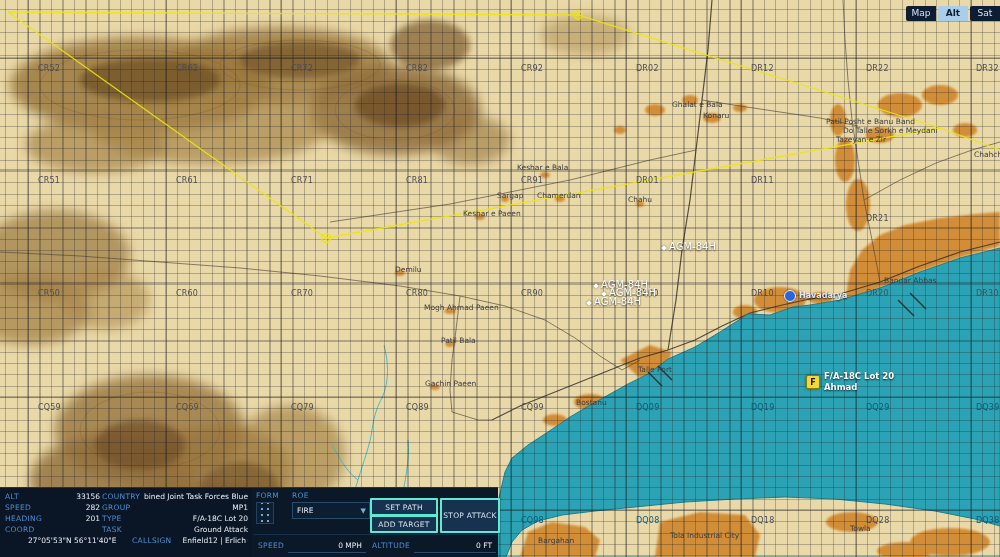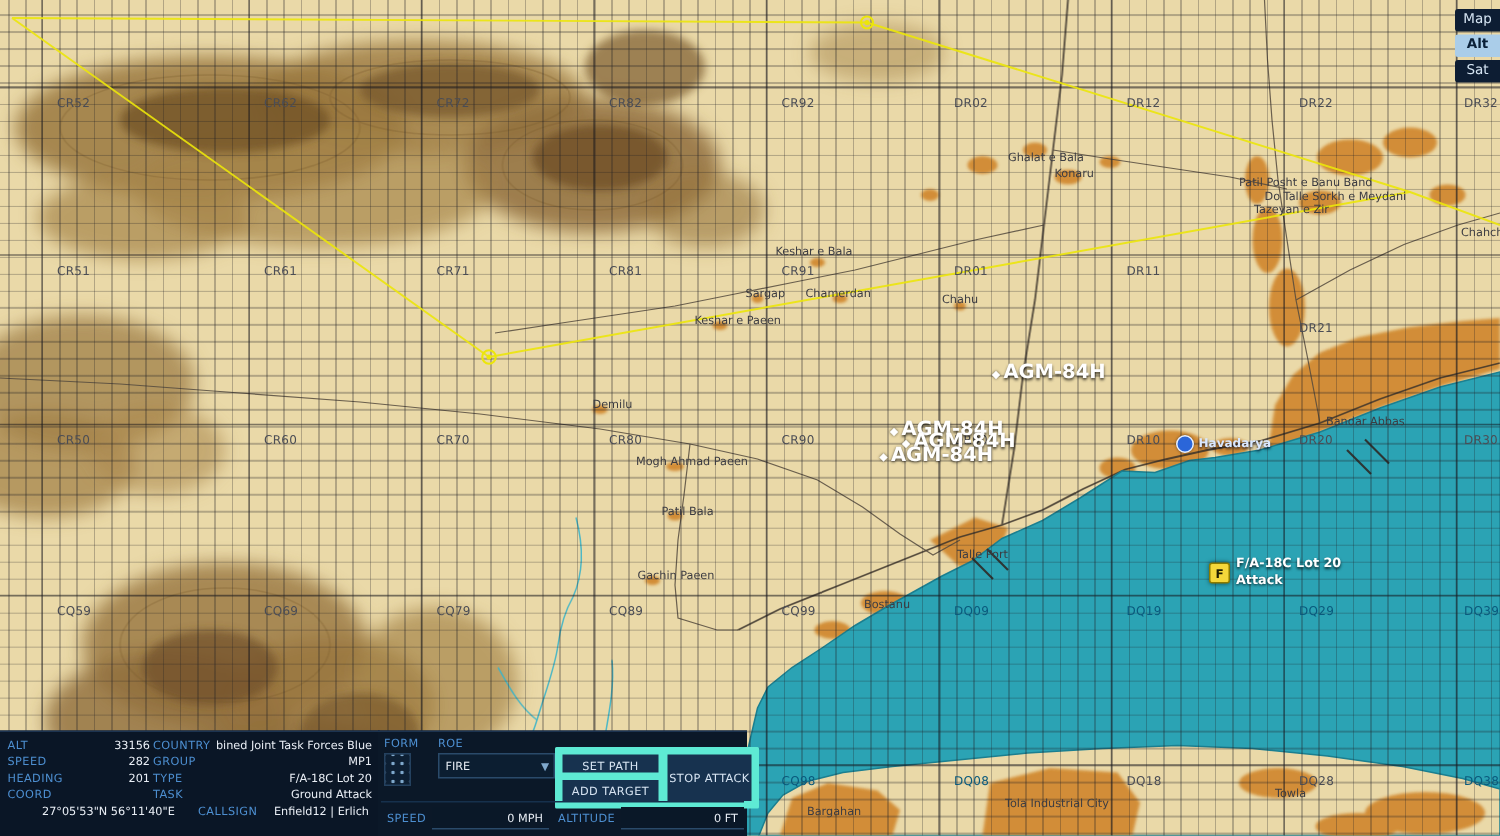--- a/index.html
+++ b/index.html
@@ -10,52 +10,52 @@
   .grid{position:absolute;inset:0;pointer-events:none;
     background-image:
       repeating-linear-gradient(to right, rgba(30,30,36,.28) 0 1px, transparent 1px 11.5px),
       repeating-linear-gradient(to bottom, rgba(30,30,36,.28) 0 1px, transparent 1px 11.3px);
     background-position:28px 0,0 58px;}
   
   .labels{position:absolute;inset:0;pointer-events:none;}
   .glabel{position:absolute;font-size:8px;color:#4b4d55;letter-spacing:.2px;white-space:nowrap;}
   .glabel.water{color:#0a5a7d;}
   .plabel{position:absolute;font-size:7.5px;color:#3c3c42;white-space:nowrap;}
-  .mlabel{position:absolute;font-size:13px;font-weight:bold;color:#ffffff;white-space:nowrap;
+  .mlabel{position:absolute;font-size:10px;font-weight:normal;color:#ffffff;white-space:nowrap;
           text-shadow:0 1px 2px rgba(0,0,0,.75);}
   .mlabel::before{content:"";display:inline-block;width:4px;height:4px;background:#fff;
           margin-right:3px;transform:rotate(45deg);box-shadow:0 0 2px rgba(0,0,0,.6);}
   
   .player-icon{position:absolute;left:806px;top:375px;width:12px;height:12px;background:#f5d73a;
       border:1px solid #8a7a00;border-radius:2px;color:#201c00;font-size:8px;font-weight:bold;
       display:flex;align-items:center;justify-content:center;box-shadow:0 0 3px rgba(0,0,0,.5);}
   .player-label{position:absolute;font-size:8.5px;font-weight:bold;color:#fff;
       text-shadow:0 1px 2px rgba(0,0,0,.8);white-space:nowrap;}
   .pl1{left:824px;top:371px;} .pl2{left:824px;top:382px;}
   
   .airbase-icon{position:absolute;left:784px;top:290px;width:10px;height:10px;border-radius:50%;
       background:#2b66d9;border:1px solid #e8f0ff;box-shadow:0 0 2px rgba(0,0,0,.5);}
   .airbase-label{position:absolute;left:799px;top:291px;font-size:8px;font-weight:bold;
       color:#d9e8ff;text-shadow:0 1px 2px rgba(0,0,20,.8);white-space:nowrap;}
   
-  .map-btns{position:absolute;right:0;top:6px;display:flex;flex-direction:column;gap:2px;}
+  .map-btns{position:absolute;right:0;top:6px;display:flex;gap:2px;}
   .mapbtn{display:block;width:30px;height:15px;line-height:15px;text-align:center;font-size:9px;
       background:#0d1d33;color:#d5e4f2;border-radius:2px 0 0 2px;cursor:pointer;}
   .mapbtn.active{background:#aacde9;color:#0a2038;font-weight:bold;}
   
   .ipanel{position:absolute;left:0;top:487px;width:252px;height:70px;background:#0a1626;
       border-top:1px solid #1c3350;border-right:1px solid #13273d;font-size:7.5px;}
   .cpanel{position:absolute;left:252px;top:487px;width:246px;height:70px;background:#0b1828;
       border-top:1px solid #1c3350;font-size:7.5px;}
   .irow{position:absolute;display:flex;justify-content:space-between;}
   .irow .lbl{color:#4d8fd1;letter-spacing:.3px;}
   .irow .val{color:#e9eef5;text-align:right;}
   .coordval{position:absolute;left:28px;top:48px;color:#e9eef5;white-space:nowrap;}
   .clabel{position:absolute;color:#4d8fd1;letter-spacing:.3px;}
-  .cbtn{position:absolute;background:#17324f;border:5px solid #5eead4;color:#d7e4f2;
+  .cbtn{position:absolute;background:#17324f;border:2px solid #5eead4;color:#d7e4f2;
       font-size:7.5px;letter-spacing:.3px;display:flex;align-items:center;justify-content:center;
       cursor:pointer;border-radius:1px;}
   .roesel{position:absolute;left:40px;top:14px;width:76px;height:15px;background:#0c1e31;
       border:1px solid #2a4a6a;color:#e9eef5;display:flex;align-items:center;cursor:pointer;}
   .roesel .rv{flex:1;padding-left:4px;} .roesel .caret{padding-right:3px;color:#7fa8cc;font-size:7px;}
   .form-icon{position:absolute;left:4px;top:14px;width:16px;height:20px;background:#0d1f33;
       border:1px solid #24415f;cursor:pointer;
       background-image:radial-gradient(circle,#7fa8cc 1px,transparent 1.4px);
       background-size:6px 6px;background-position:2px 3px;}
   .field{position:absolute;height:14px;background:#0a1828;border-bottom:1px solid #2a4a6a;
@@ -288,21 +288,21 @@
       <span class="mlabel" style="left: 594px; top: 279px;">AGM-84H</span>
       <span class="mlabel" style="left: 602px; top: 287px;">AGM-84H</span>
       <span class="mlabel" style="left: 587px; top: 296px;">AGM-84H</span>
     </div>
 
   <div class="airbase-icon"></div>
   <div class="airbase-label">Havadarya</div>
 
   <div class="player-icon">F</div>
   <div class="player-label pl1">F/A-18C Lot 20</div>
-  <div class="player-label pl2">Attack</div>
+  <div class="player-label pl2">Ahmad</div>
 
   <div class="map-btns">
       <span class="mapbtn">Map</span>
       <span class="mapbtn active">Alt</span>
       <span class="mapbtn">Sat</span>
     </div>
 
   <div class="ipanel">
     <div class="irow" style="left:5px;top:4px;width:95px">
       <span class="lbl">ALT</span>

